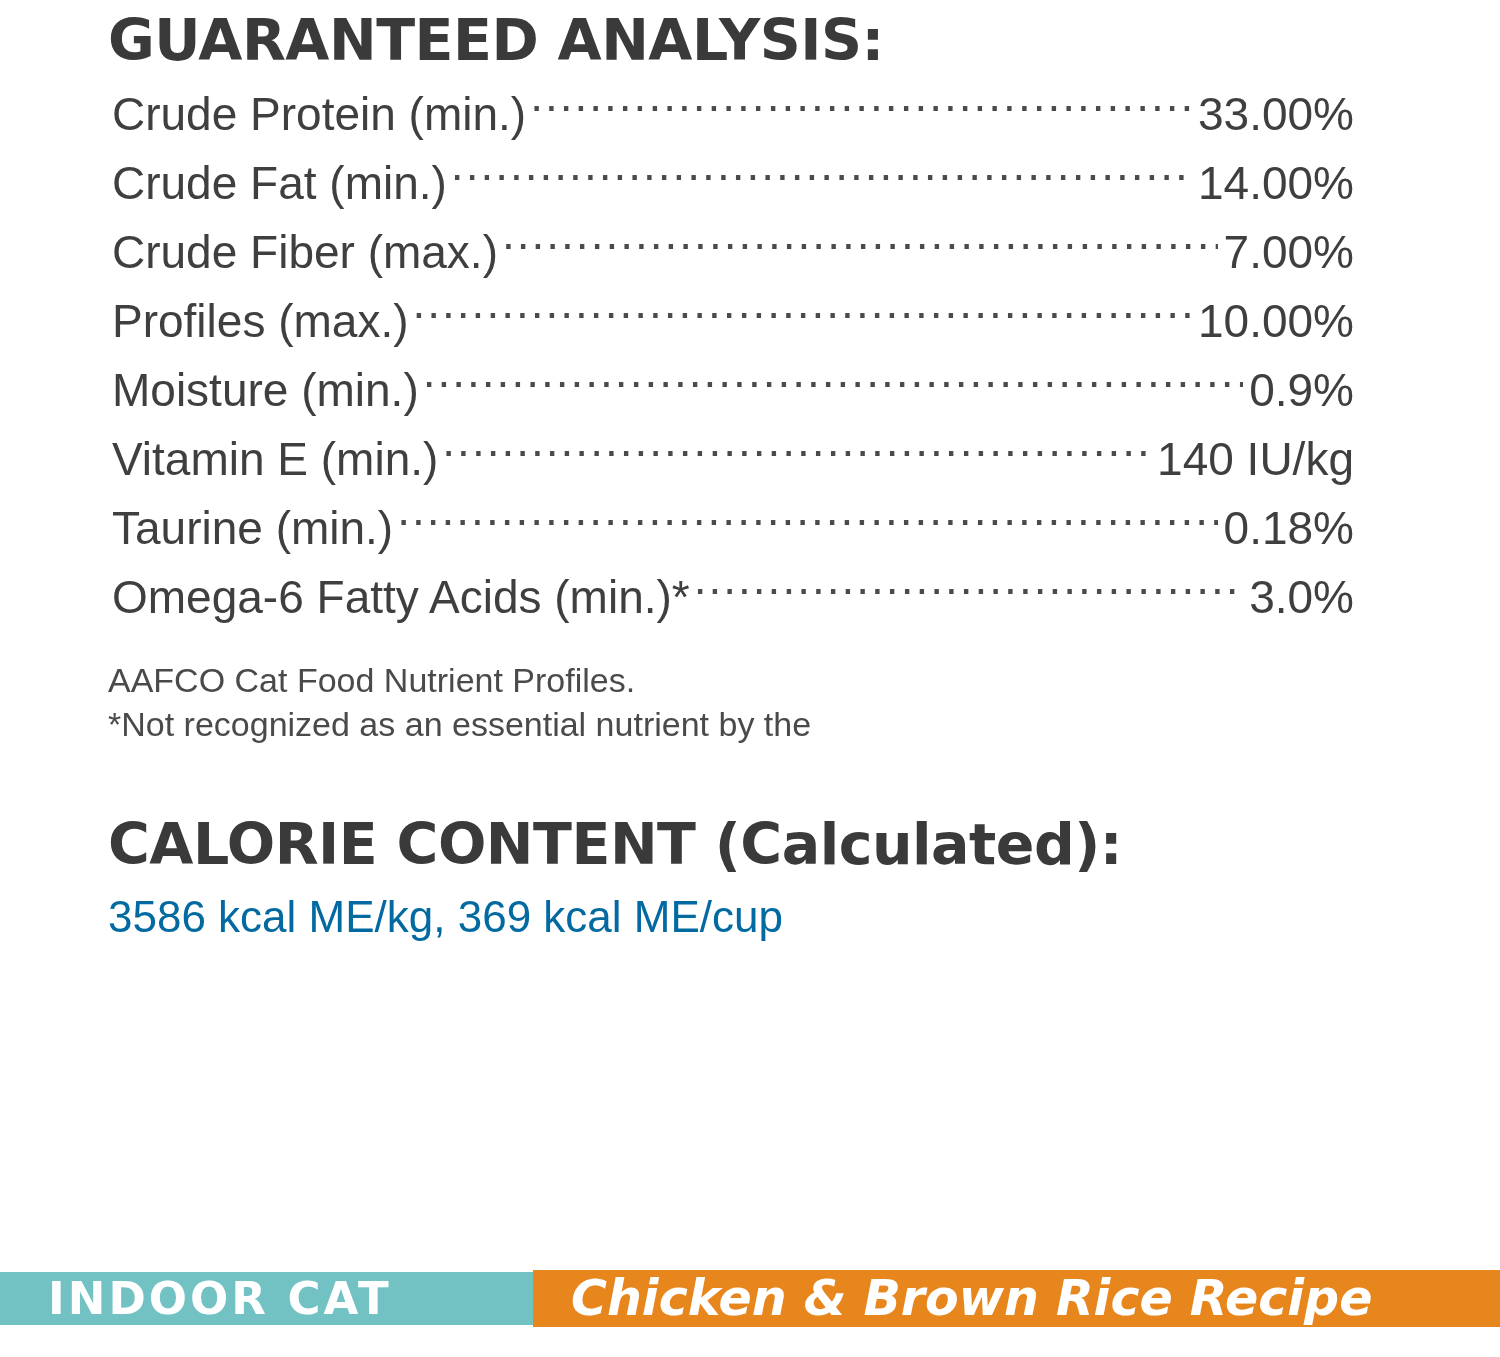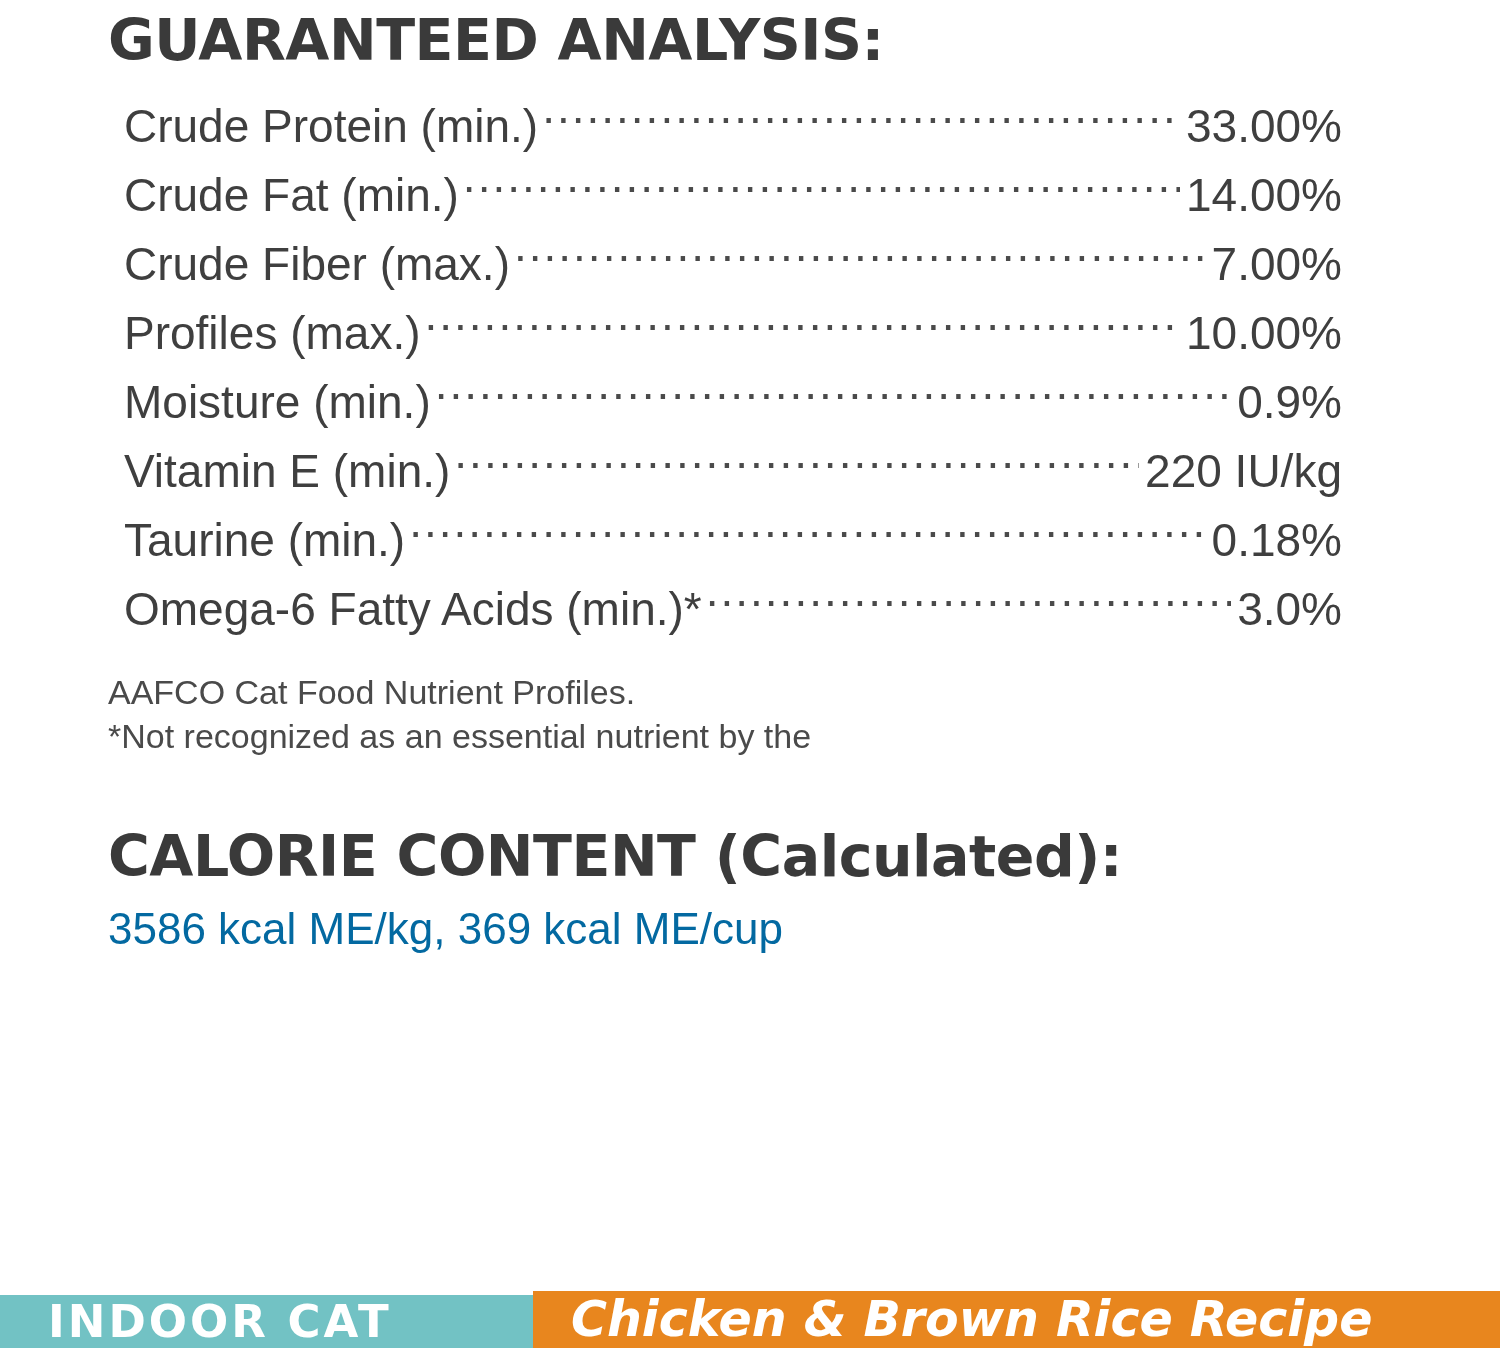--- a/index.html
+++ b/index.html
@@ -39,21 +39,21 @@
     margin: 0;
     padding: 0;
     line-height: 72px;
   }
 
   .ga-title {
     padding-top: 4px;
   }
 
   .analysis-list {
-    margin: 16px;
+    margin: 4px;
     padding: 0;
     list-style: none;
   }
 
   .analysis-row {
     display: flex;
     align-items: baseline;
     font-size: 46px;
     line-height: 69px;
     color: #3f3f3f;
@@ -102,25 +102,25 @@
   .calorie-value {
     font-size: 44px;
     line-height: 58px;
     margin-top: 8px;
     color: #0369a1;
   }
 
   .footer-bar {
     position: absolute;
     left: 0;
-    bottom: 9px;
+    bottom: 0;
     width: 1500px;
     height: 118px;
     display: flex;
-    align-items: flex-end;
+    align-items: center;
   }
 
   .footer-left {
     background: #72c2c4;
     width: 533px;
     display: flex;
     align-items: center;
     justify-content: flex-start;
   }
 
@@ -188,21 +188,21 @@
 
       <li class="analysis-row">
         <span class="nutrient-name">Moisture (min.)</span>
         <span class="leader"></span>
         <span class="nutrient-value">0.9%</span>
       </li>
 
       <li class="analysis-row">
         <span class="nutrient-name">Vitamin E (min.)</span>
         <span class="leader"></span>
-        <span class="nutrient-value">220 IU/kg</span>
+        <span class="nutrient-value">140 IU/kg</span>
       </li>
 
       <li class="analysis-row">
         <span class="nutrient-name">Taurine (min.)</span>
         <span class="leader"></span>
         <span class="nutrient-value">0.18%</span>
       </li>
 
       <li class="analysis-row">
         <span class="nutrient-name">Omega-6 Fatty Acids (min.)*</span>

